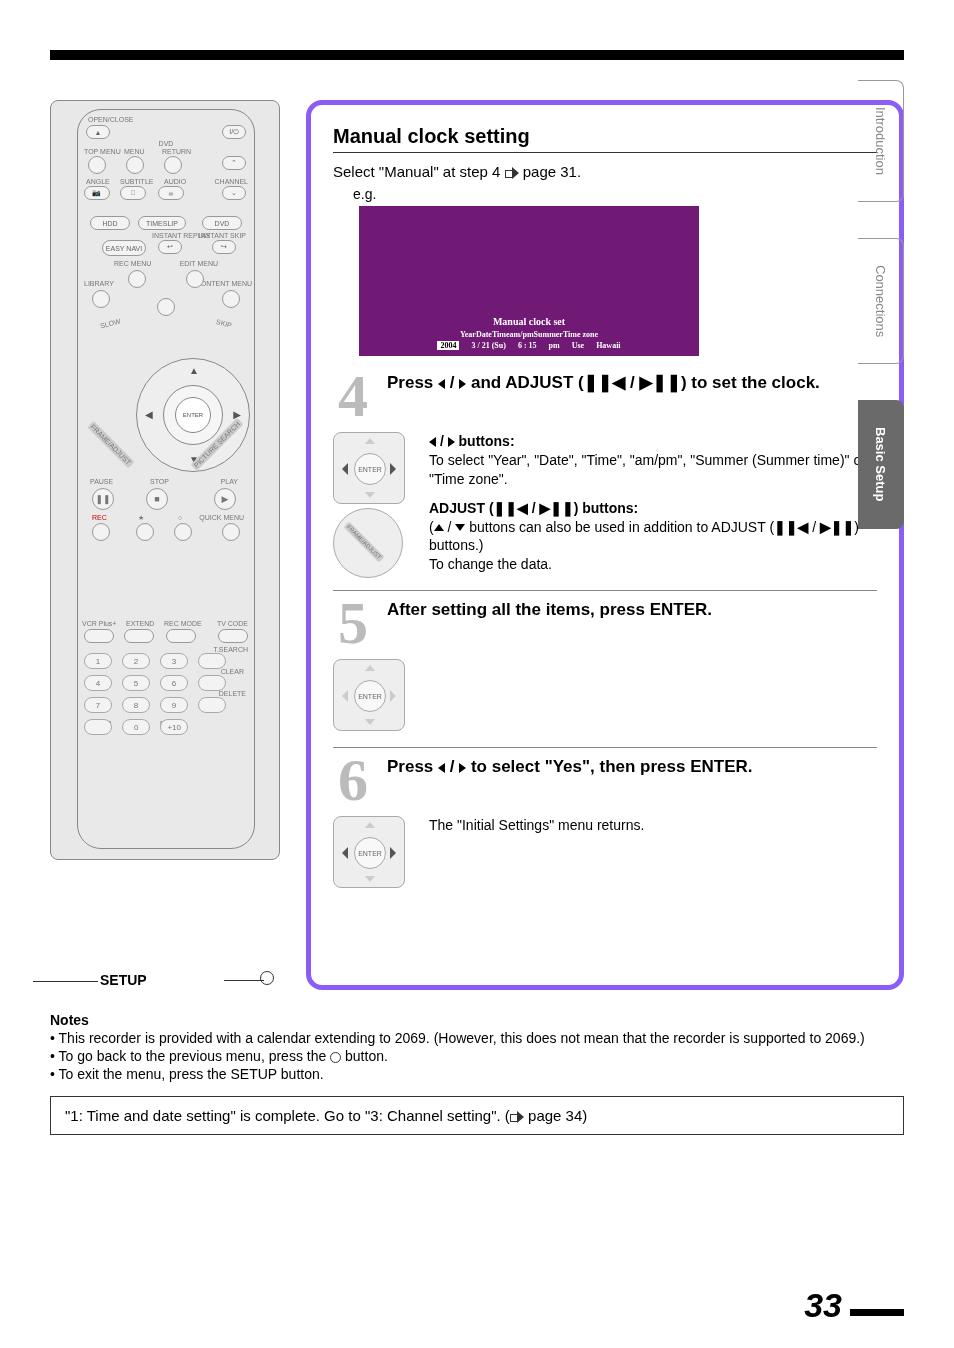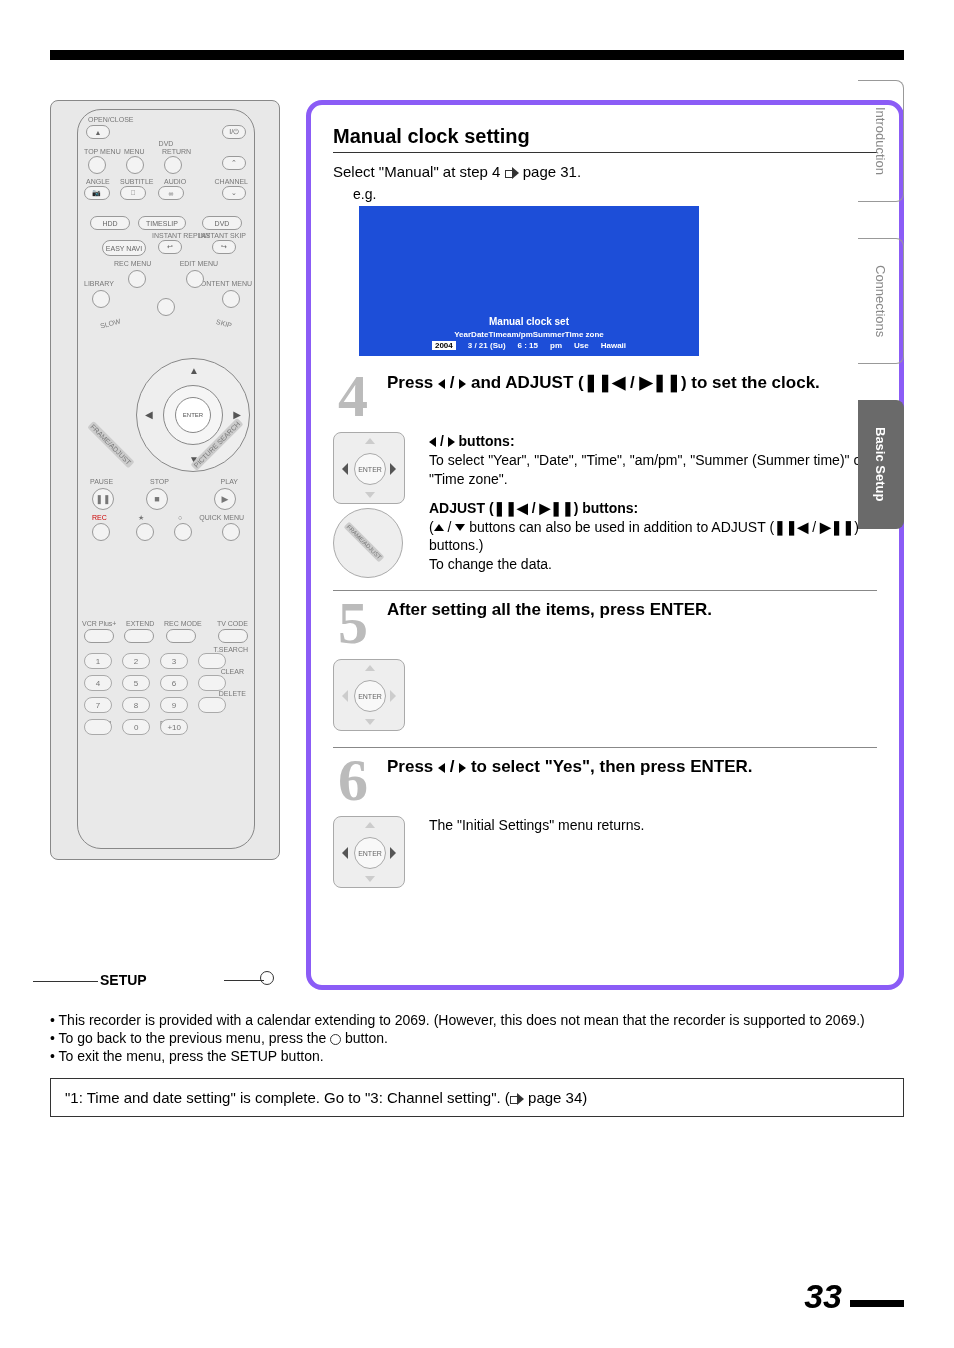--- a/index.html
+++ b/index.html
@@ -19,21 +19,21 @@
   .r-circ { position: absolute; border: 1px solid #999; border-radius: 50%; background: #f3f3f3; }
   .setup-btn-callout-line { position:absolute; left: 33px; top: 981px; width:65px; border-top:1px solid #333; }
   .setup-callout { position: absolute; left: 100px; top: 972px; font-weight: bold; font-size: 14px; }
   .quickmenu-circle { position: absolute; right: 12px; top: 971px; width: 14px; height: 14px; border: 1.2px solid #333; border-radius: 50%; }
   .quickmenu-line { position:absolute; right: 22px; top: 980px; width:40px; border-top:1px solid #333;}
   .main-col { flex: 1; }
   .panel { border: 5px solid #8b5cf6; border-radius: 16px; padding: 20px 22px 14px 22px; min-height: 890px; }
   .panel h3 { font-size: 20px; font-weight: bold; border-bottom: 1px solid #333; padding-bottom: 4px; margin-bottom: 10px; }
   .intro { font-size: 15px; margin-bottom: 6px; }
   .eg { font-size: 14px; margin-left: 20px; }
-  .screen { width: 340px; height: 150px; background:#1d4ed8; color:#fff; margin: 4px 0 16px 26px; position:relative; font-size:10px;}
+  .screen { width: 340px; height: 150px; background:#701a75; color:#fff; margin: 4px 0 16px 26px; position:relative; font-size:10px;font-family:Liberation Serif, serif;}
   .screen .title { position:absolute; left:0; right:0; top:110px; text-align:center; font-size:10px; font-weight:bold;}
   .screen .row-labels { position:absolute; left:0; right:0; top:124px; display:flex; justify-content:center; font-size:8px; font-weight:bold;}
   .screen .row-vals { position:absolute; left:0; right:0; top:135px; display:flex; justify-content:center; gap:12px; font-size:8px; font-weight:bold;}
   .yearbox { background:#fff; color:#000; padding:0 3px;}
   .step { display:flex; gap:14px; margin-top: 6px; }
   .stepnum { font-family: "Times New Roman", serif; font-size: 60px; font-weight: bold; color:#bbb; line-height: 0.8; width: 40px; text-align:center; flex: 0 0 40px;}
   .steptext h4 { font-size: 17px; font-weight: bold; margin-bottom: 4px; line-height: 1.3;}
   .subsection { display:flex; gap: 16px; margin-top: 12px; margin-bottom: 8px;}
   .nav-ico { flex: 0 0 80px; }
   .dpad { width:72px; height:72px; border:1px solid #aaa; border-radius:8px; background:#eee; position:relative; margin-bottom:4px;}
@@ -51,21 +51,21 @@
   .minidialog .btns { display:flex; justify-content:center; gap:8px;}
   .minidialog .btns span { font-size: 9px; border:1px solid #333; padding: 1px 10px;}
   .minidialog .btns .sel { background:#444; color:#fff;}
   hr.step-sep { border:none; border-top:1px solid #888; margin: 12px 0 8px 0;}
   .notes { margin-top: 22px; font-size: 14px;}
   .notes .hdr { font-weight: bold; font-size: 14px; margin-bottom: 2px;}
   .notes ul { list-style: none; padding-left: 0;}
   .notes li { text-indent: -10px; padding-left: 10px; margin-bottom:2px;}
   .notes li::before { content: "• "; }
   .footer-box { border:1px solid #333; padding: 10px 14px; margin-top: 14px; font-size: 15px;}
-  .page-num { position:absolute; right:50px; bottom:32px;margin-top:9px; }
+  .page-num { position:absolute; right:50px; bottom:23px;margin-top:9px; }
   .page-num .big { font-size: 34px; font-weight: bold; font-style: italic;}
   .page-num .bar { display:inline-block; vertical-align: middle; width: 54px; height:7px; background:#000; margin-left:8px;}
   .tri-l { display:inline-block; width:0; height:0; border-right:7px solid #000; border-top:5px solid transparent; border-bottom:5px solid transparent; vertical-align:middle;}
   .tri-r { display:inline-block; width:0; height:0; border-left:7px solid #000; border-top:5px solid transparent; border-bottom:5px solid transparent; vertical-align:middle;}
   .tri-u { display:inline-block; width:0; height:0; border-bottom:7px solid #000; border-left:5px solid transparent; border-right:5px solid transparent; vertical-align:middle;}
   .tri-d { display:inline-block; width:0; height:0; border-top:7px solid #000; border-left:5px solid transparent; border-right:5px solid transparent; vertical-align:middle;}
   .arrow-outline { display:inline-block; width: 14px; height: 12px; position:relative; vertical-align:middle;}
   .arrow-outline::before { content:""; position:absolute; left:0; top:3px; width:7px; height:6px; border:1px solid #333; border-right:none;}
   .arrow-outline::after { content:""; position:absolute; left:7px; top:0px; width:0; height:0; border-left:7px solid #333; border-top:6px solid transparent; border-bottom:6px solid transparent;}
   .frame-adjust-dial { width: 70px; height: 70px; position: relative; }
@@ -328,20 +328,21 @@
       </div>
     </div>
   </div>
 
   <div class="setup-btn-callout-line"></div>
   <div class="setup-callout">SETUP</div>
   <div class="quickmenu-line" style="right:690px;"></div>
   <div class="quickmenu-circle" style="right:680px;"></div>
 
   <div class="notes">
+    <div class="hdr">Notes</div>
     <ul>
       <li>This recorder is provided with a calendar extending to 2069. (However, this does not mean that the recorder is supported to 2069.)</li>
       <li><span>To go back to the previous menu, press the </span><span style="display:inline-block;width:11px;height:11px;border:1.2px solid #333;border-radius:50%;vertical-align:middle;"></span><span> button.</span></li>
       <li>To exit the menu, press the SETUP button.</li>
     </ul>
   </div>
 
   <div class="footer-box">
     <span>"1: Time and date setting" is complete. Go to "3: Channel setting". (</span><span class="arrow-outline"></span><span> page 34)</span>
   </div>

